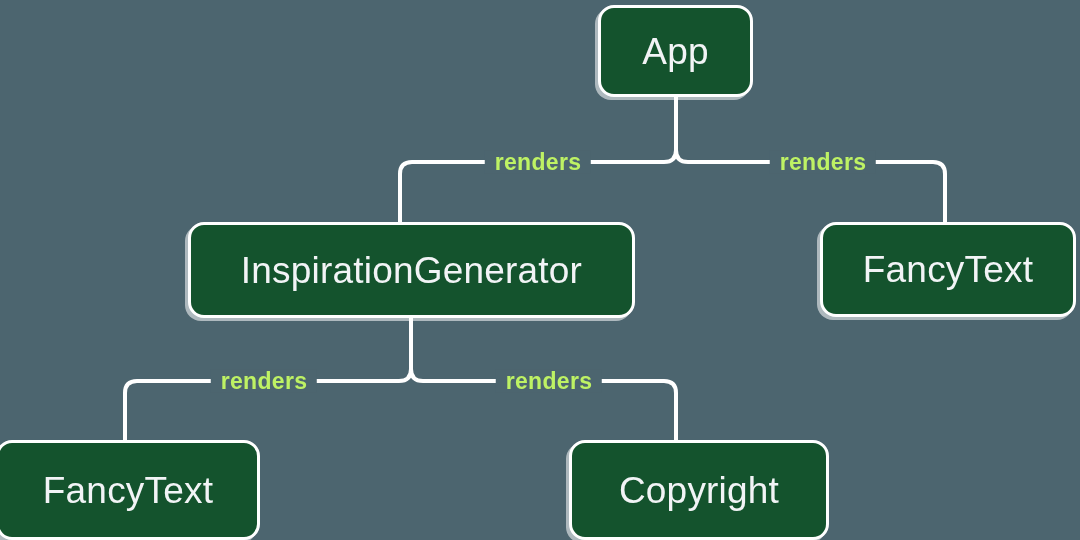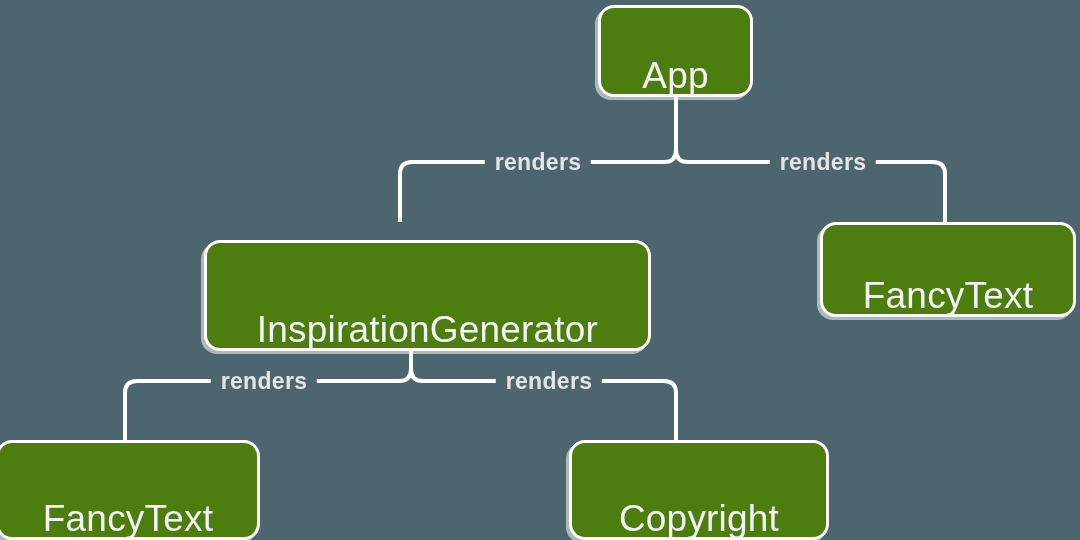--- a/index.html
+++ b/index.html
@@ -27,50 +27,50 @@
     top: 0;
     width: 1080px;
     height: 540px;
     z-index: 1;
   }
   
   .node {
     position: absolute;
     z-index: 2;
     box-sizing: border-box;
-    background: #4d7c0f;
+    background: #14532d;
     border: 3px solid #ffffff;
     border-radius: 16px;
     display: flex;
-    align-items: flex-end;
+    align-items: center;
     justify-content: center;
     box-shadow: -3px 3px 0 rgba(255,255,255,0.55);
   }
   .node-label {
     color: #f2f4f6;
     font-family: "Liberation Sans", sans-serif;
     font-weight: 400;
     font-size: 37px;
     line-height: 1;
     letter-spacing: 0.2px;
     white-space: nowrap;
   }
   
   #node-app           { left: 598px; top: 5px;   width: 155px; height: 92px; }
-  #node-inspiration   { left: 204px; top: 222px; width: 447px; height: 111px; margin-top: 18px; }
+  #node-inspiration   { left: 188px; top: 222px; width: 447px; height: 96px; }
   #node-fancytext-right { left: 820px; top: 222px; width: 256px; height: 95px; }
   #node-fancytext-bottom { left: -4px; top: 440px; width: 264px; height: 100px;
                            border-radius: 16px; }
   #node-copyright     { left: 569px; top: 440px; width: 260px; height: 100px; }
 
   
   .edge-label {
     position: absolute;
     z-index: 3;
-    color: #e5e5e5;
+    color: #bef264;
     font-family: "Liberation Sans", sans-serif;
     font-weight: 700;
     font-size: 23px;
     line-height: 1;
     letter-spacing: 0.3px;
     white-space: nowrap;
     background: #4c656f;
     padding: 0 10px;
     transform: translate(-50%, -50%);
   }

